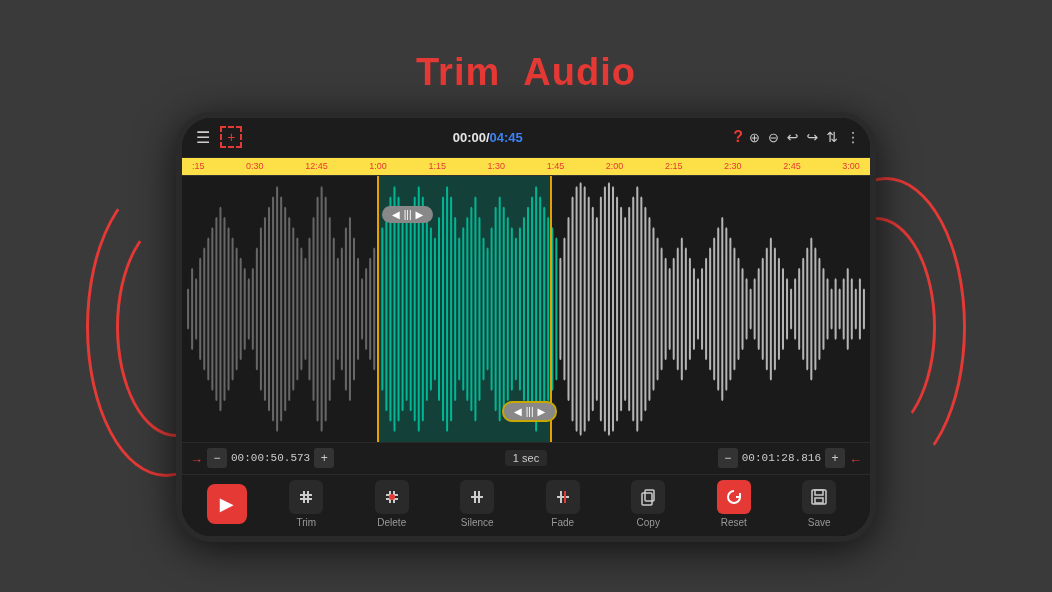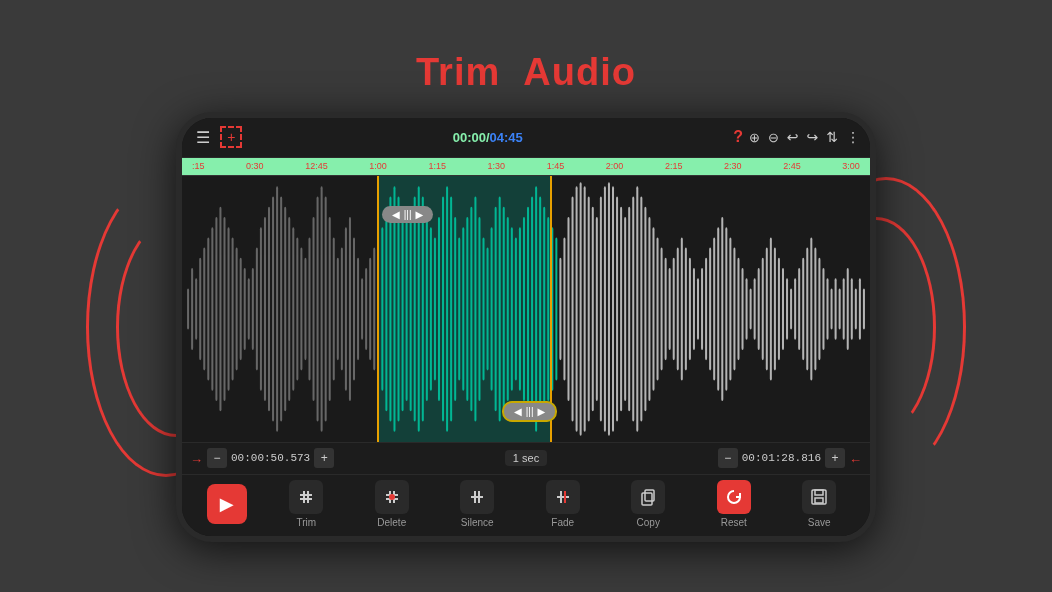--- a/index.html
+++ b/index.html
@@ -135,37 +135,37 @@
       cursor: pointer;
     }
     .top-bar-time {
       flex: 1;
       text-align: center;
       color: #fff;
       font-size: 13px;
       font-weight: bold;
     }
     .top-bar-time span {
-      color: #86efac;
+      color: #e5e5e5;
     }
     .top-bar-question {
       color: #e53935;
       font-size: 16px;
       font-weight: bold;
     }
     .top-bar-controls {
       display: flex;
       gap: 8px;
       align-items: center;
       color: #ccc;
       font-size: 14px;
     }
     
     .timeline-ruler {
-      background: #86efac;
+      background: #fde047;
       height: 18px;
       display: flex;
       align-items: center;
       padding: 0 10px;
       border-bottom: 1px solid #333;
       position: relative;
       overflow: hidden;
     }
     .ruler-labels {
       display: flex;

